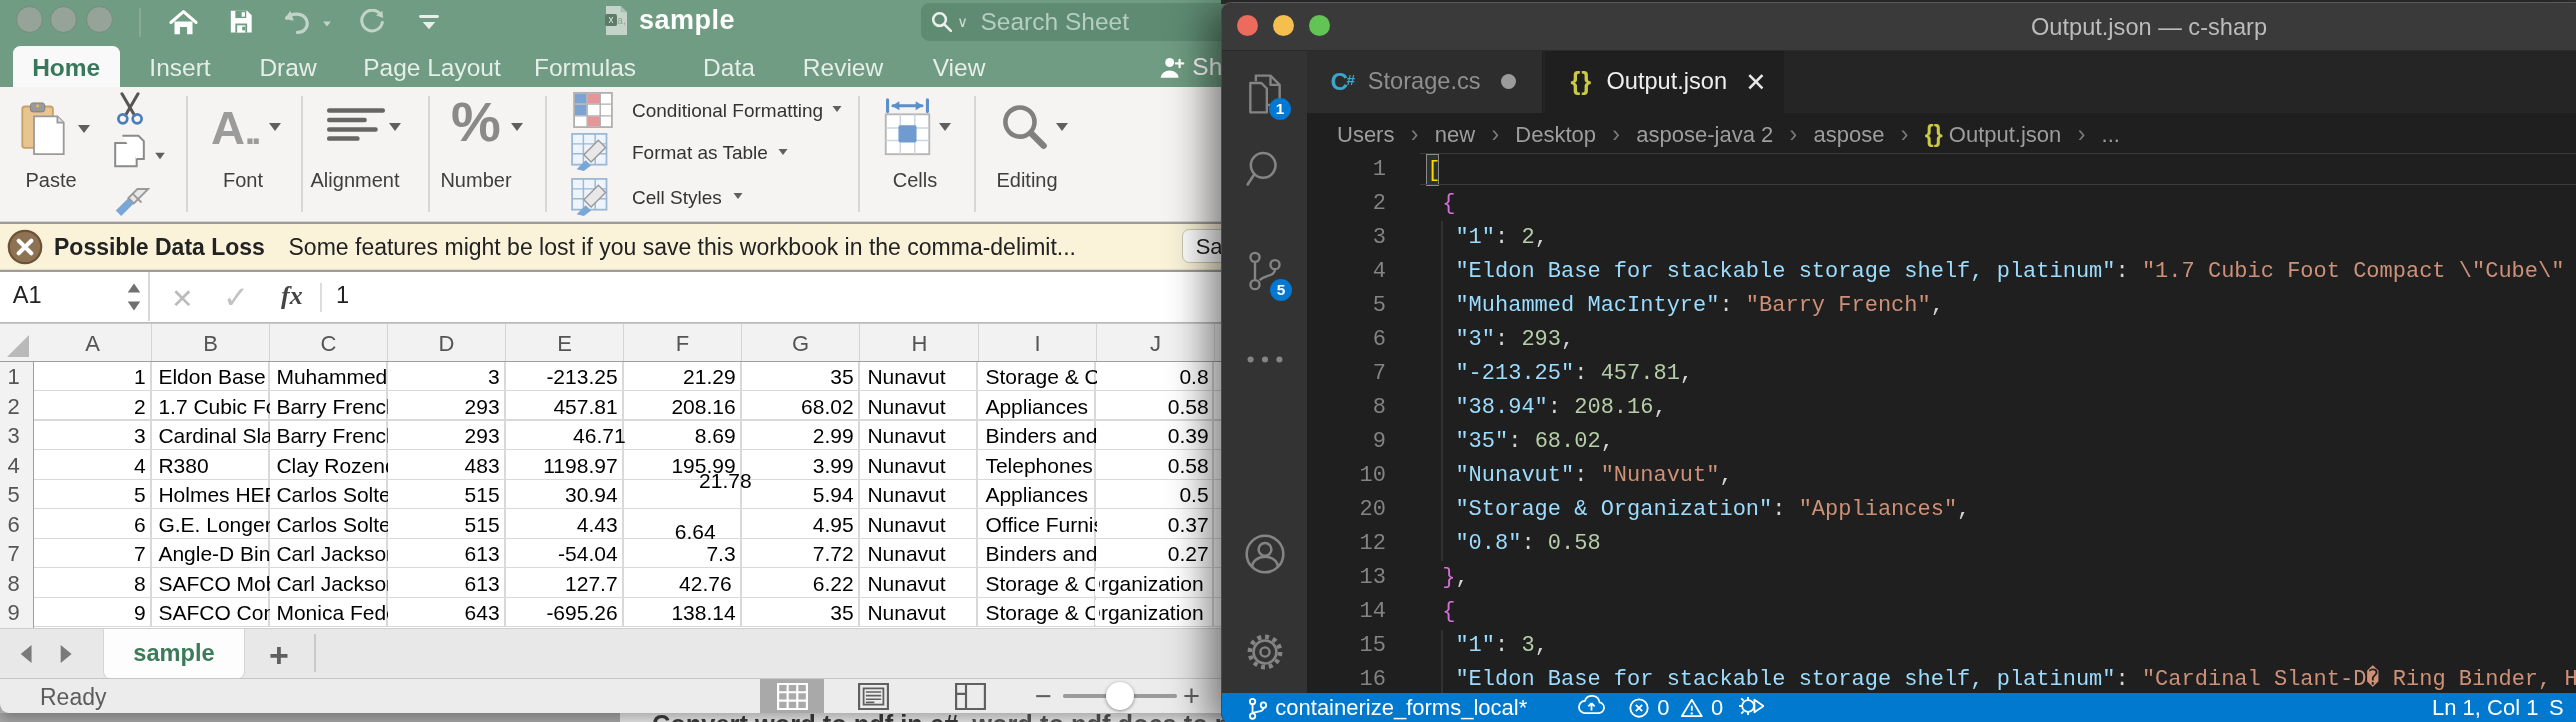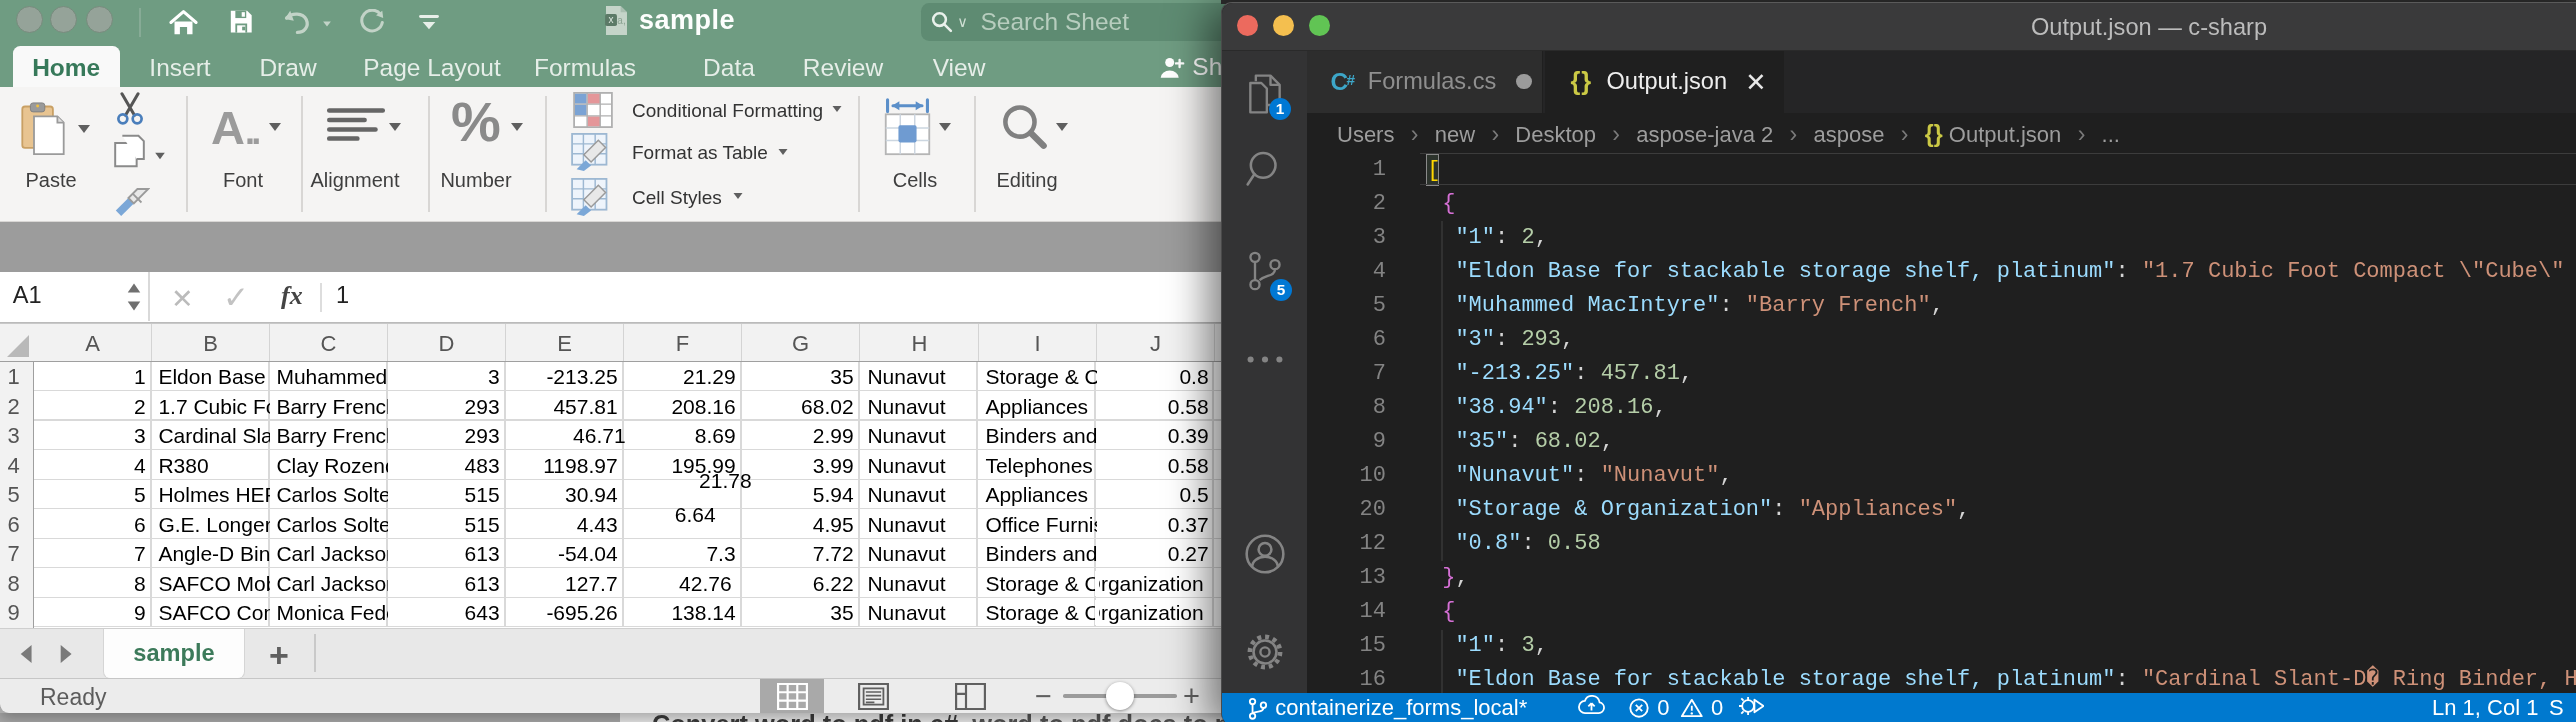--- a/index.html
+++ b/index.html
@@ -252,20 +252,28 @@
 <div class="dar" style="left:939px;top:36px"></div>
 <div class="rlabel" style="left:915px">Cells</div>
 <div class="rsep" style="left:974px"></div>
 <div style="position:absolute;left:998px;top:14.5px"><svg width="53" height="51" viewBox="0 0 58 56">
 <circle cx="24" cy="22" r="16" fill="none" stroke="#808080" stroke-width="5"></circle>
 <path d="M36 34 L50 48" stroke="#808080" stroke-width="7" stroke-linecap="round"></path>
 </svg></div>
 <div class="dar" style="left:1056px;top:36px"></div>
 <div class="rlabel" style="left:1027px">Editing</div>
     </div>
+  <div id="warn">
+    <div style="position:absolute;left:7.3px;top:5.4px"><svg width="36" height="36" viewBox="0 0 40 40">
+<circle cx="20" cy="20" r="18" fill="#8d7354" stroke="#6d5335" stroke-width="2.5"></circle>
+<path d="M13 13 L27 27 M27 13 L13 27" stroke="#fff" stroke-width="4.5" stroke-linecap="round"></path>
+</svg></div>
+    <div class="txt"><b>Possible Data Loss</b>Some features might be lost if you save this workbook in the comma-delimit...</div>
+    <div id="sabtn">Sa</div>
+  </div>
   <div id="fbar">
     <div class="nb">A1</div>
     <svg class="steppers" width="22" height="34" viewBox="0 0 24 38">
         <path d="M12 4 L19 14 H5 Z" fill="#707070"></path>
         <path d="M12 34 L19 24 H5 Z" fill="#707070"></path>
       </svg>
     <div class="nbsep"></div>
     <div class="icx">✕</div>
     <div class="icok">✓</div>
     <div class="fx">fx</div>
@@ -346,21 +354,21 @@
 <div class="cell num" style="left:624px;top:143px;width:134px">21.78</div>
 <div class="cell num" style="left:742px;top:157px;width:118px">5.94</div>
 <div class="cell txt" style="left:861px;top:157px;width:118px">Nunavut</div>
 <div class="cell txt" style="left:979px;top:157px;width:118px">Appliances</div>
 <div class="cell num" style="left:1097px;top:157px;width:118px">0.5</div>
 <div class="cell num" style="left:34px;top:187px;width:118px">6</div>
 <div class="cell txt" style="left:152px;top:187px;width:118px">G.E. Longer-Life Indoor Recessed Floodlight</div>
 <div class="cell txt" style="left:270px;top:187px;width:118px">Carlos Soltero</div>
 <div class="cell num" style="left:388px;top:187px;width:118px">515</div>
 <div class="cell num" style="left:506px;top:187px;width:118px">4.43</div>
-<div class="cell num" style="left:624px;top:177px;width:98px">6.64</div>
+<div class="cell num" style="left:624px;top:194px;width:98px">6.64</div>
 <div class="cell num" style="left:742px;top:187px;width:118px">4.95</div>
 <div class="cell txt" style="left:861px;top:187px;width:118px">Nunavut</div>
 <div class="cell txt" style="left:979px;top:187px;width:118px">Office Furnishings</div>
 <div class="cell num" style="left:1097px;top:187px;width:118px">0.37</div>
 <div class="cell num" style="left:34px;top:216px;width:118px">7</div>
 <div class="cell txt" style="left:152px;top:216px;width:118px">Angle-D Binders with Locking Rings, Label Holders</div>
 <div class="cell txt" style="left:270px;top:216px;width:118px">Carl Jackson</div>
 <div class="cell num" style="left:388px;top:216px;width:118px">613</div>
 <div class="cell num" style="left:506px;top:216px;width:118px">-54.04</div>
 <div class="cell num" style="left:624px;top:216px;width:118px">7.3</div>
@@ -465,21 +473,21 @@
 </svg></div>
     <div class="aicon" style="top:579px"><svg width="44" height="44" viewBox="0 0 48 48">
 <circle cx="24" cy="24" r="16.5" fill="none" stroke="#848484" stroke-width="5" stroke-dasharray="4.3 4.3"></circle>
 <circle cx="24" cy="24" r="12.5" fill="none" stroke="#848484" stroke-width="2.8"></circle>
 <circle cx="24" cy="24" r="5" fill="none" stroke="#848484" stroke-width="2.6"></circle>
 </svg></div>
   </div>
   <div id="tabbar">
     <div class="vtab" id="tab1">
         <span class="csicon">C<span style="font-size:15.4px;vertical-align:5.4px">#</span></span>
-        <span class="name">Formulas.cs</span>
+        <span class="name">Storage.cs</span>
         <span class="moddot"></span>
       </div>
     <div class="vtab" id="tab2">
         <span class="jsonicon">{}</span>
         <span class="name">Output.json</span>
         <span class="closex">✕</span>
       </div>
   </div>
   <div id="breadcrumb"><span style="margin-left:30px">Users</span><span class="sep">›</span>new<span class="sep">›</span>Desktop<span class="sep">›</span>aspose-java 2<span class="sep">›</span>aspose<span class="sep">›</span><span class="yb">{}</span>&nbsp;Output.json<span class="sep">›</span>...</div>
   <div id="editor">

